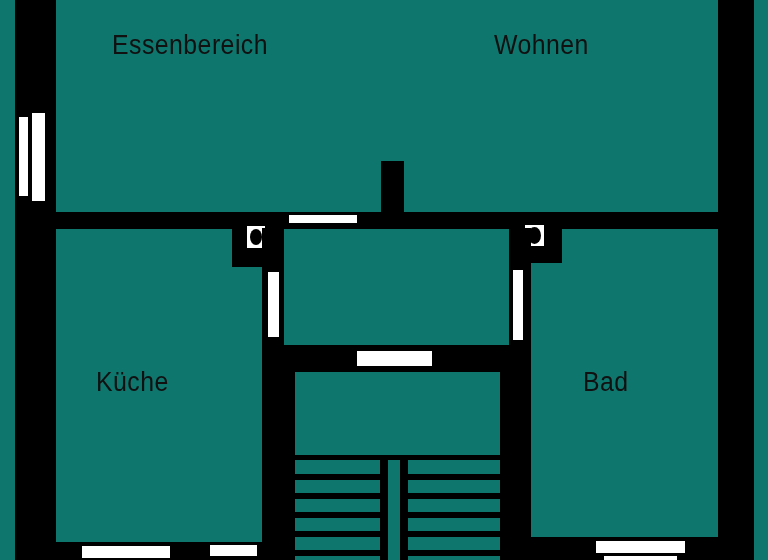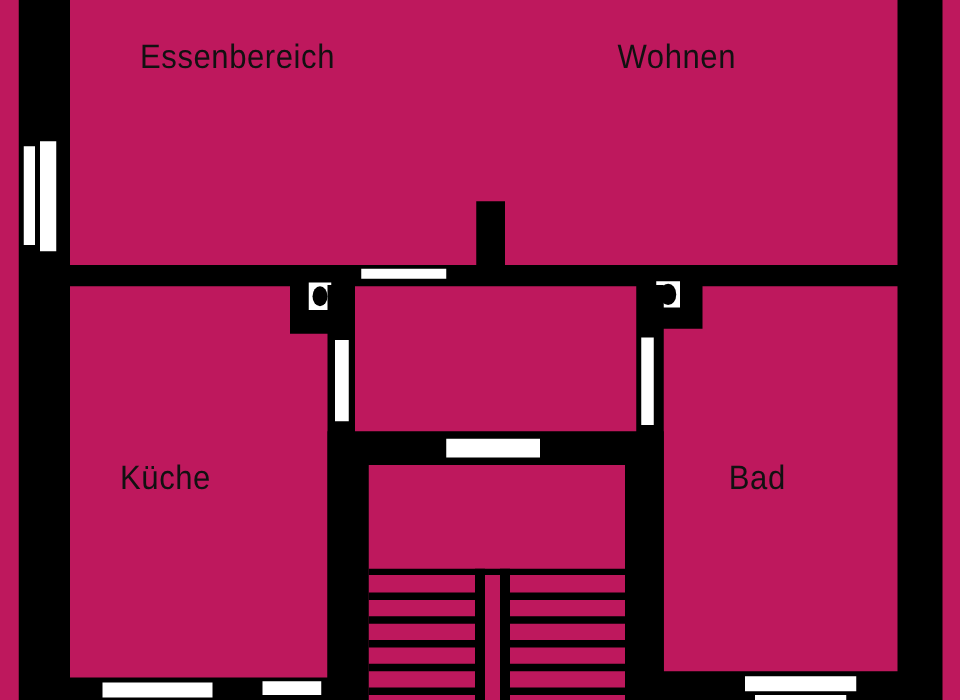--- a/index.html
+++ b/index.html
@@ -1,16 +1,16 @@
 <!DOCTYPE html>
 <html><head>
 <meta charset="utf-8">
 <style>
   html, body { margin:0; padding:0; background:#ffffff; }
-  #plan { position:relative; width:768px; height:560px; overflow:hidden; background:#be185d; }
+  #plan { position:relative; width:768px; height:560px; overflow:hidden; background:#0f766e; }
   .blk { position:absolute; background:#000000; }
   .wht { position:absolute; background:#ffffff; }
   .ellipse { position:absolute; background:#000000; border-radius:50%; }
   .label { position:absolute; font-family:"Liberation Sans", "DejaVu Sans", sans-serif; font-size:27px; color:#111111; letter-spacing:0.5px; white-space:nowrap; transform:scaleX(0.92); transform-origin:left top; }
 </style>
 </head>
 <body>
 
 <div id="plan">
 

